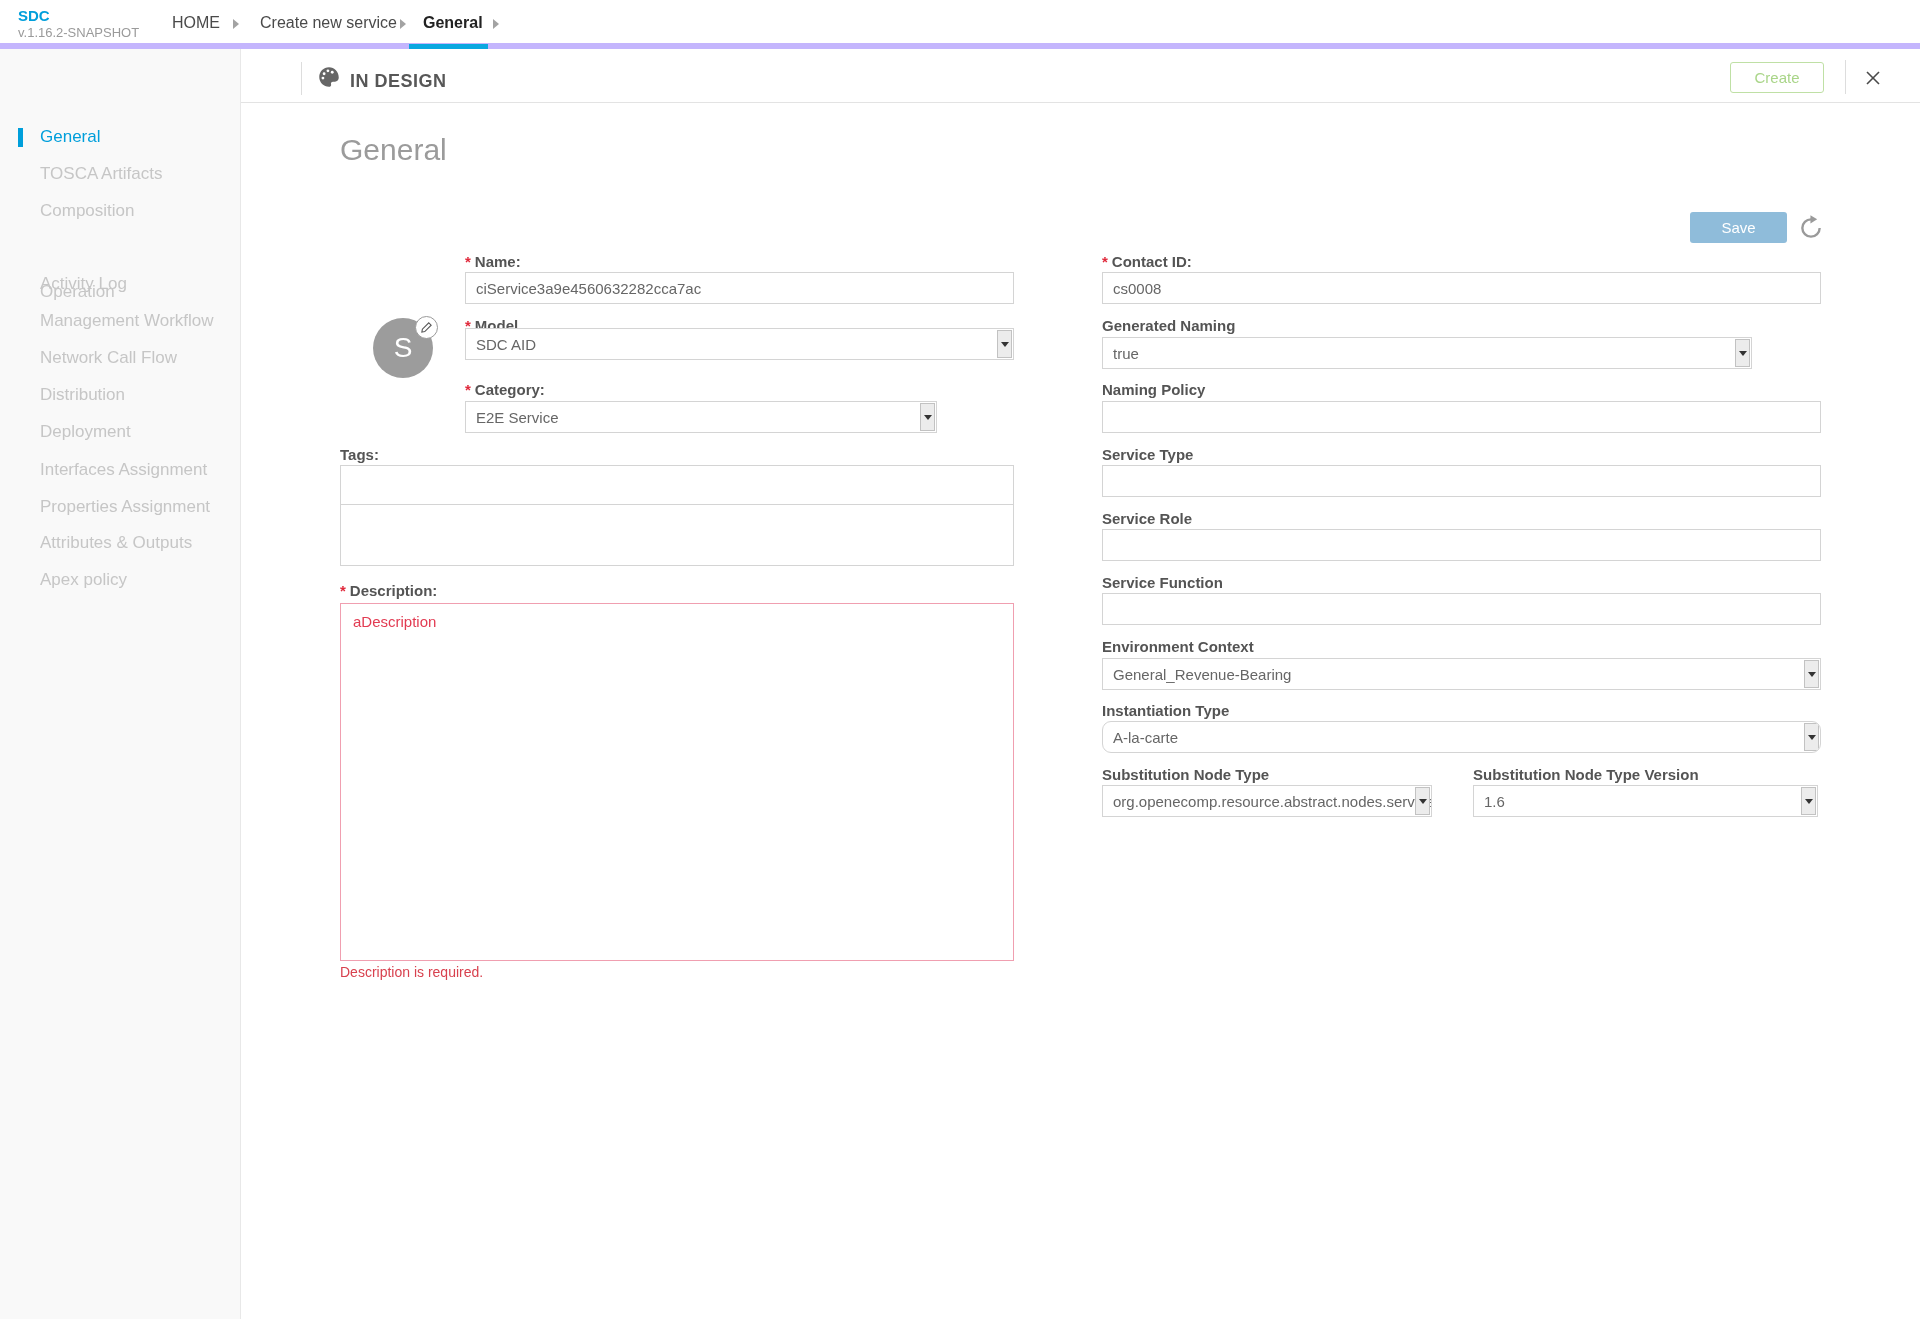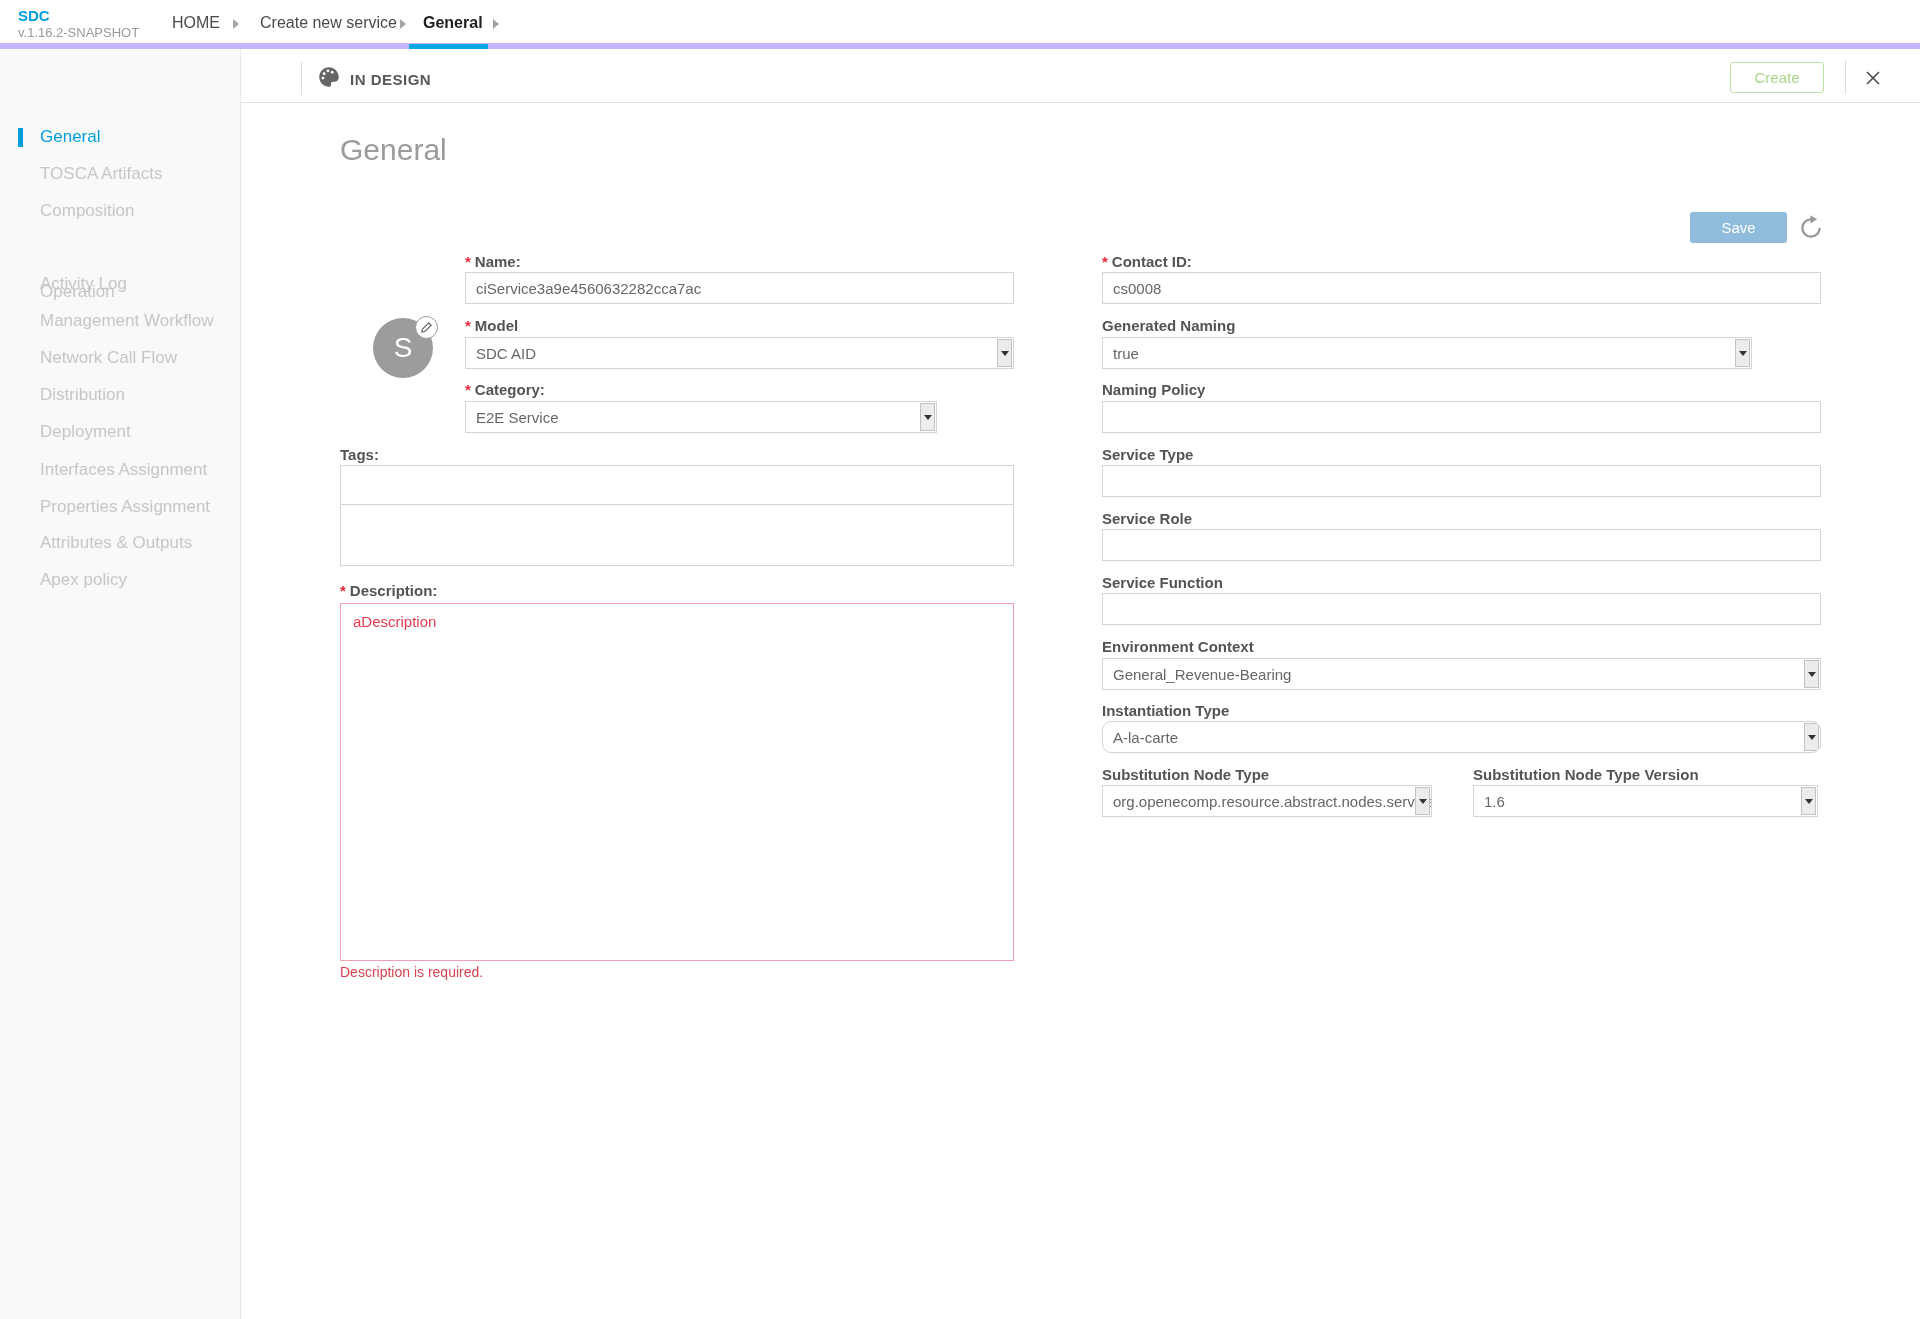--- a/index.html
+++ b/index.html
@@ -19,21 +19,21 @@
 
   
   .sidebar { position:absolute; left:0; top:49px; width:241px; height:1270px; background:#f9f9f9; border-right:1px solid #e8e8e8; }
   .side-item { position:absolute; left:40px; height:20px; line-height:20px; font-size:17px; color:#c6c6c6; cursor:pointer; white-space:nowrap; }
   .side-item.active { color:#009fdb; }
   .side-active-bar { position:absolute; left:18px; width:5px; height:19px; background:#009fdb; }
 
   
   .ws-header { position:absolute; left:241px; top:49px; width:1679px; height:54px; background:#fff; border-bottom:1px solid #e3e3e3; }
   .vdiv { position:absolute; width:1px; background:#ddd; }
-  .status-text { position:absolute; left:350px; top:71px; font-size:15px; font-weight:700; color:#575757; letter-spacing:0.5px; }
+  .status-text { position:absolute; left:350px; top:71px; font-size:18px; font-weight:700; color:#575757; letter-spacing:0.5px; }
   .btn-create { position:absolute; left:1730px; top:62px; width:94px; height:31px; background:#fff; border:1px solid #bfe0a5; border-radius:3px; color:#a9d588; font-size:15px; display:flex; align-items:center; justify-content:center; cursor:pointer; }
 
   
   .page-title { position:absolute; left:340px; top:133px; font-size:30px; font-weight:300; color:#9b9b9b; }
   .btn-save { position:absolute; left:1690px; top:212px; width:97px; height:31px; background:#8fbcda; border:none; border-radius:3px; color:#fff; font-size:15px; display:flex; align-items:center; justify-content:center; cursor:pointer; }
 
   .field-label { position:absolute; font-size:15px; font-weight:700; color:#545454; white-space:nowrap; }
   .req { color:#e0293b; margin-right:4px; font-weight:700; }
   .tb { position:absolute; height:32px; border:1px solid #d4d4d4; background:#fff; color:#666; font-size:15px; padding:0 10px; font-family:"Liberation Sans","DejaVu Sans",sans-serif; outline:none; }
   .select { position:absolute; height:32px; border:1px solid #d4d4d4; background:#fff; color:#666; font-size:15px; display:flex; align-items:center; padding-left:10px; padding-right:18px; overflow:hidden; white-space:nowrap; cursor:pointer; }
@@ -121,21 +121,21 @@
   </div>
 
   <div class="field-label" style="left:465px; top:253px;">
     <span class="req">*</span><span>Name:</span>
   </div>
   <input class="tb" style="left: 465px; top: 272px; width: 549px;" value="ciService3a9e4560632282cca7ac">
 
   <div class="field-label" style="left:465px; top:317px;">
     <span class="req">*</span><span>Model</span>
   </div>
-  <div class="select" style="left:465px; top:337px; width:549px;">
+  <div class="select" style="left:465px; top:328px; width:549px;">
     <span>SDC AID</span>
     <div class="dd"></div>
   </div>
 
   <div class="field-label" style="left:465px; top:381px;">
     <span class="req">*</span><span>Category:</span>
   </div>
   <div class="select" style="left:465px; top:401px; width:472px;">
     <span>E2E Service</span>
     <div class="dd"></div>

